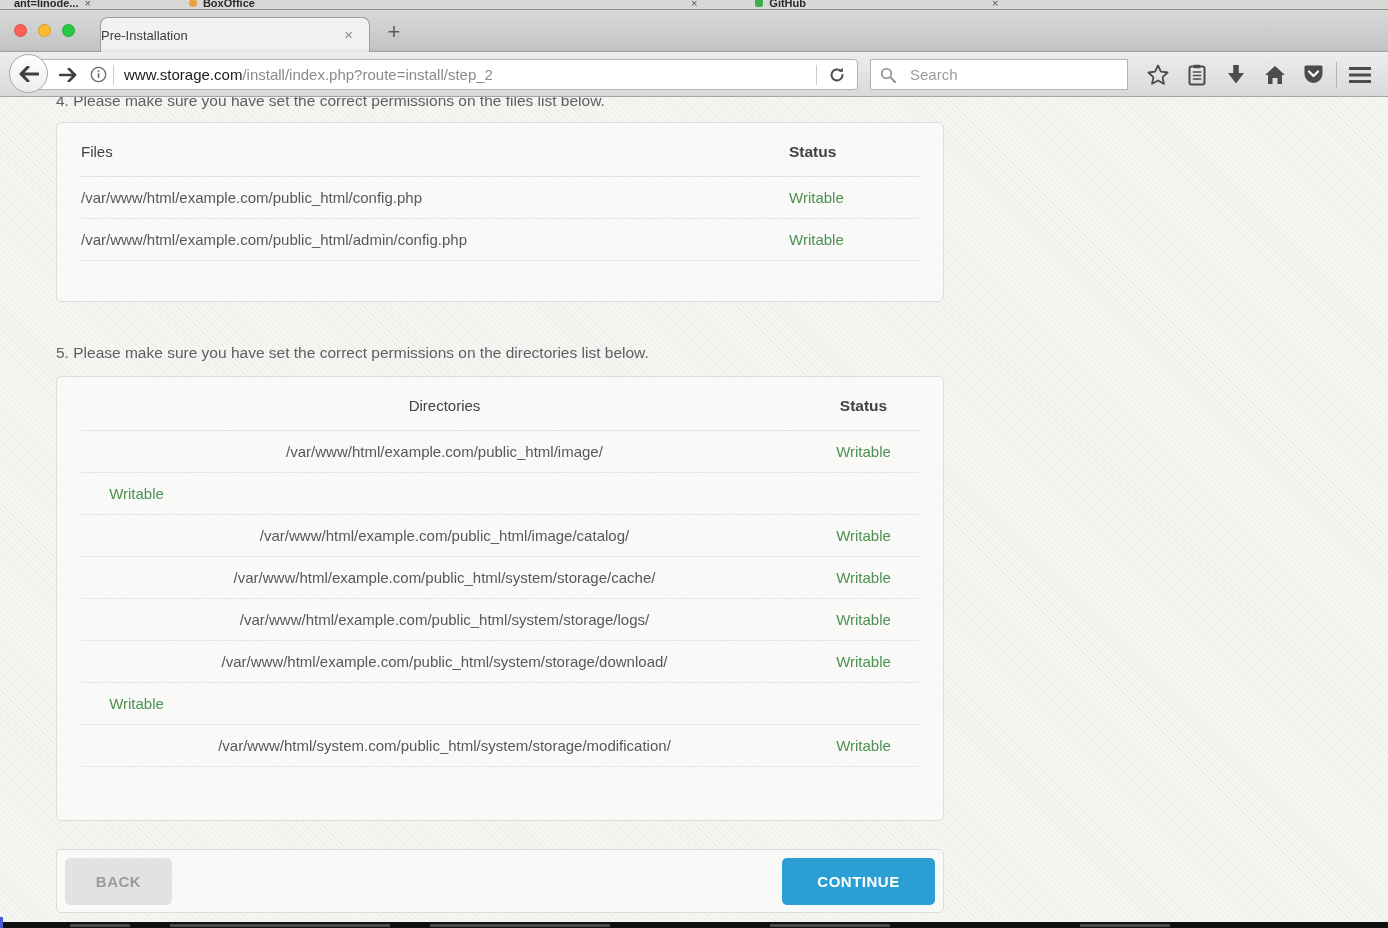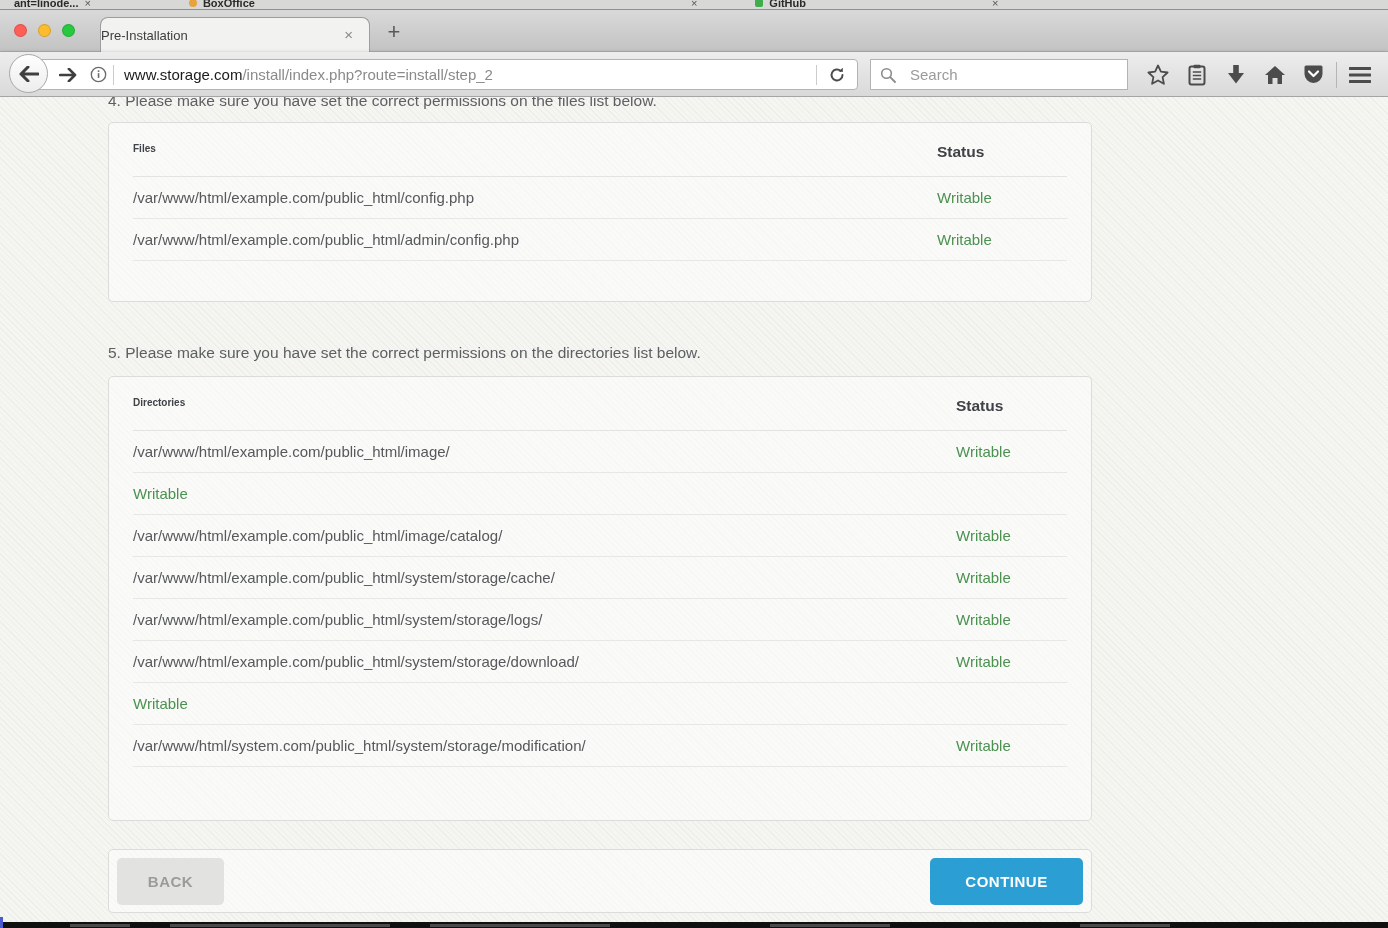--- a/index.html
+++ b/index.html
@@ -84,34 +84,34 @@
   .tool-div { width:1px; height:26px; background:#b5b5b5; margin:0 3px; }
   .icon-svg { display:block; }
 
   
   .page {
     position:absolute; top:97px; left:0; width:1388px; height:825px;
     background:#f5f5f2;
     background-image:repeating-linear-gradient(45deg, rgba(0,0,0,0.030) 0 1px, rgba(0,0,0,0) 1px 4px);
     overflow:hidden;
   }
-  .content { width:984px; margin-left:108px; }
+  .content { width:888px; margin-left:56px; }
   .step-heading {
     font-size:15.5px; color:#5d6063; line-height:21px;
   }
   .step-heading.clipped { margin-top:-7px; }
   .panel {
     background:rgba(255,255,255,0.50);
     border:1px solid #dcdcda; border-radius:5px;
     padding:0 24px;
   }
   .panel-files { margin-top:11px; height:180px; }
-  .panel-dirs { margin-top:13px; height:445px; }
+  .panel-dirs { margin-top:13px; height:445px;text-align:center; }
   .t-head { display:flex; padding:20px 0 15px 0; border-bottom:1px solid #e3e3e1; }
-  .t-head .c1 { flex:1; font-weight:bold; font-size:10px; color:#3f4246; }
+  .t-head .c1 { flex:1; font-weight:normal; font-size:15px; color:#3f4246; }
   .t-head .c2 { font-weight:bold; font-size:15.5px; color:#3f4246; }
   .t-row { display:flex; padding:12px 0; border-bottom:1px solid #e7e7e5; }
   .t-row:last-child { border-bottom:1px solid #e7e7e5; }
   .t-row .c1 { flex:1; font-size:15px; color:#56585b; }
   .t-row .c2 { font-size:15px; color:var(--writable,#4b9150); }
   .col-status-files { width:130px; }
   .col-status-dirs  { width:111px; }
   .heading-5 { margin-top:40px; }
 
   .buttons-panel {

